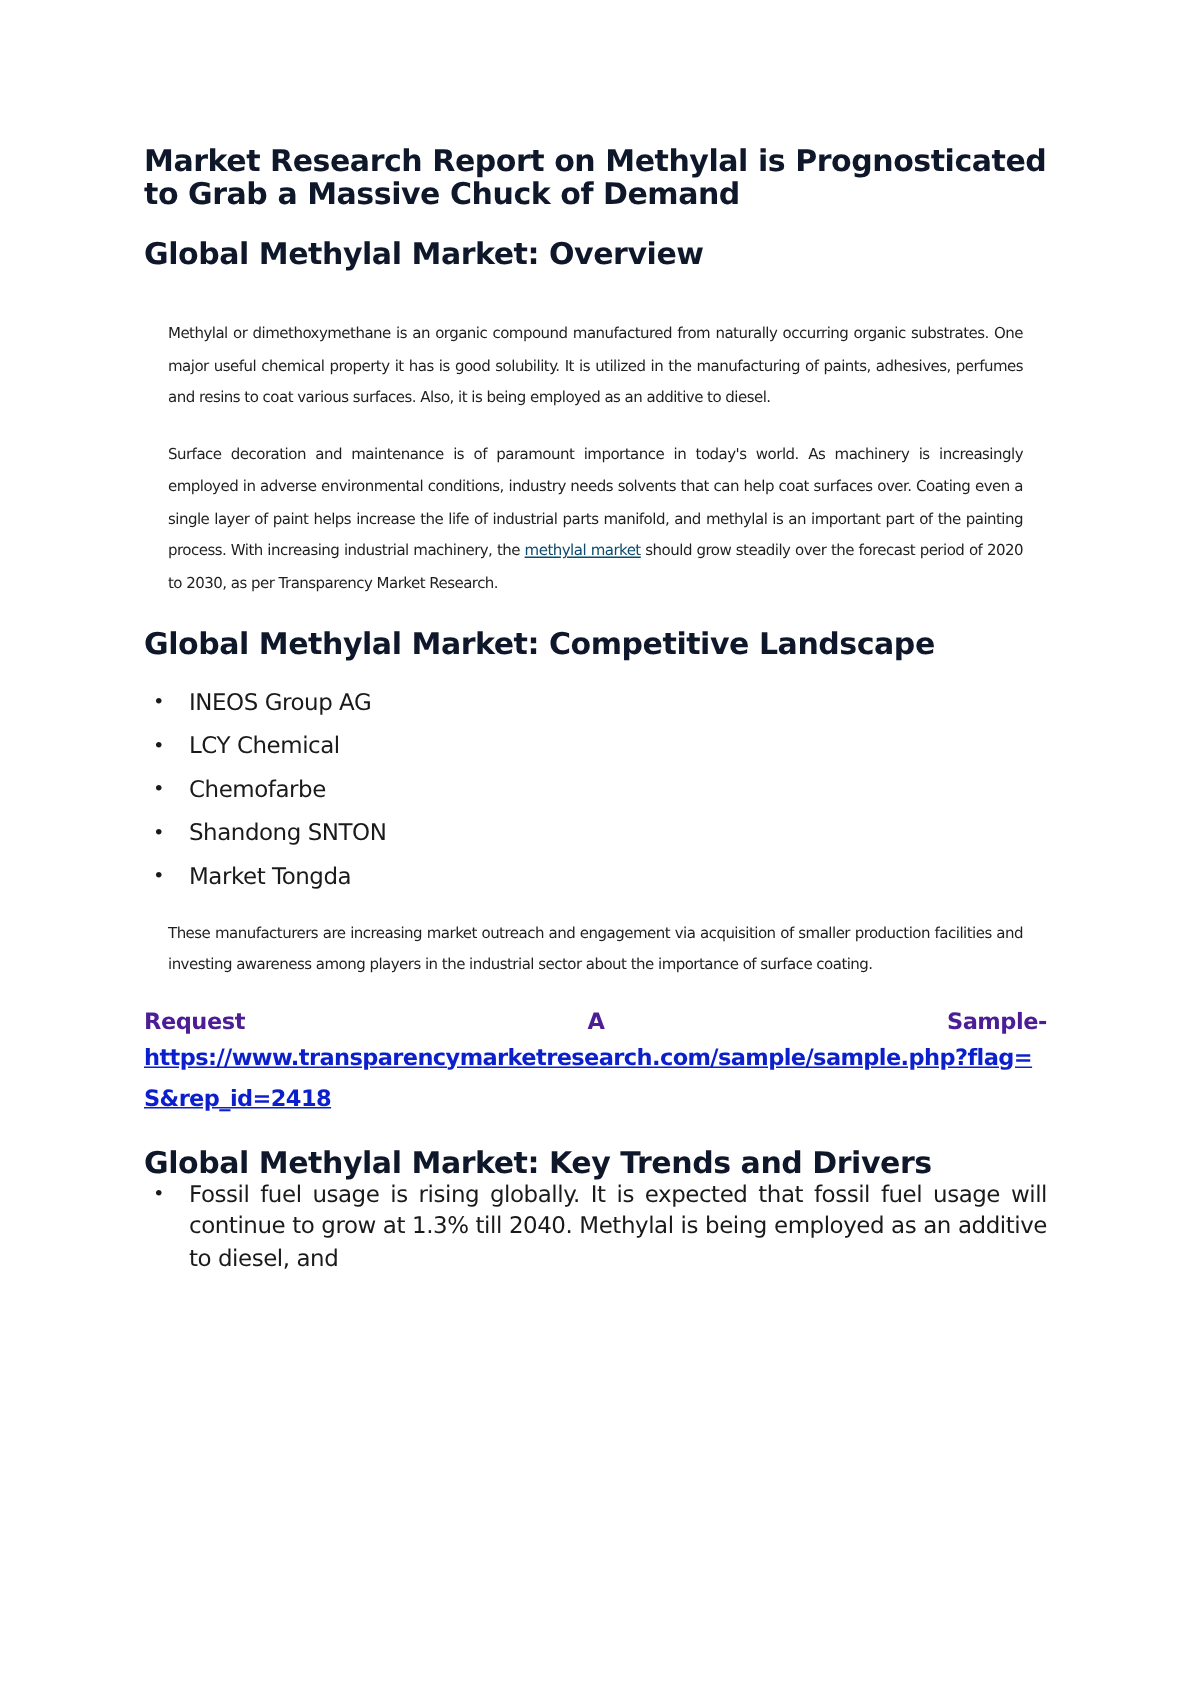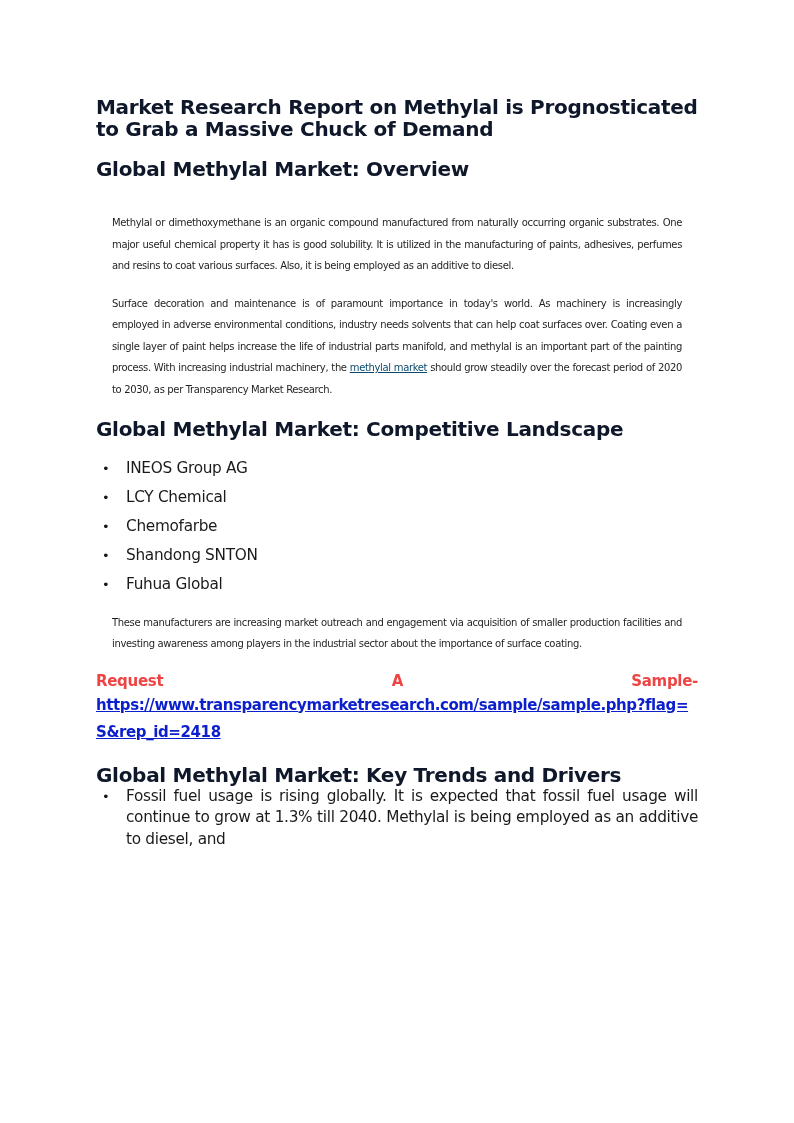--- a/index.html
+++ b/index.html
@@ -5,21 +5,21 @@
   html, body { margin: 0; padding: 0; background: #ffffff; }
   body { width: 794px; height: 1123px; position: relative; overflow: hidden;
          font-family: "DejaVu Sans", "Liberation Sans", sans-serif; color: #1a1a1a; }
   .page { position: absolute; left: 96px; top: 96px; width: 602px; }
   .h { font-weight: bold; color: #0f172a; font-size: 20px; line-height: 22px; margin: 0; letter-spacing: -0.3px; }
   .p { font-size: 10px; line-height: 21.5px; text-align: justify; margin: 16px; letter-spacing: -0.35px; color: #1f1f1f; }
   a.link { color: #0c4a6e; text-decoration: underline; }
   ul.bullets { list-style: none; margin: 0; padding: 0; }
   ul.bullets li { position: relative; padding-left: 30px; font-size: 15.3px; line-height: 21.5px; letter-spacing: -0.3px; }
   ul.bullets li::before { content: "\2022"; position: absolute; left: 6px; top: 0; font-size: 13px; }
-  .req-line { display: flex; justify-content: space-between; font-weight: bold; color: #ef4444; font-size: 15px; line-height: 21px; letter-spacing: -0.3px; }
+  .req-line { display: flex; justify-content: space-between; font-weight: bold; color: #4c1d95; font-size: 15px; line-height: 21px; letter-spacing: -0.3px; }
   .req-url { font-weight: bold; font-size: 15px; line-height: 27px; letter-spacing: -0.4px; word-break: break-all; }
   .req-url a { color: #0b1fcc; text-decoration: underline; }
 </style>
 </head>
 <body>
 
 <div class="page">
 
   <h1 class="h" style="margin-bottom:18px;">Market Research Report on Methylal is Prognosticated to Grab a Massive Chuck of Demand</h1>
 
@@ -30,21 +30,21 @@
   <p class="p" style="margin-bottom:18px;"><span>Surface decoration and maintenance is of paramount importance in today's world. As machinery is increasingly employed in adverse environmental conditions, industry needs solvents that can help coat surfaces over. Coating even a single layer of paint helps increase the life of industrial parts manifold, and methylal is an important part of the painting process. With increasing industrial machinery, the </span><a class="link" href="#">methylal market</a><span> should grow steadily over the forecast period of 2020 to 2030, as per Transparency Market Research.</span></p>
 
   <h2 class="h" style="margin-bottom:18px;">Global Methylal Market: Competitive Landscape</h2>
 
 
   <ul class="bullets" style="margin-bottom:14px;">
     <li style="margin-bottom:7.5px;">INEOS Group AG</li>
     <li style="margin-bottom:7.5px;">LCY Chemical</li>
     <li style="margin-bottom:7.5px;">Chemofarbe</li>
     <li style="margin-bottom:7.5px;">Shandong SNTON</li>
-    <li>Fuhua Global</li>
+    <li>Market Tongda</li>
   </ul>
 
   <p class="p" style="margin-bottom:16px;">These manufacturers are increasing market outreach and engagement via acquisition of smaller production facilities and investing awareness among players in the industrial sector about the importance of surface coating.</p>
 
   <div style="margin-bottom:18px;">
     <div class="req-line">
       <span>Request</span>
       <span>A</span>
       <span>Sample-</span>
     </div>

